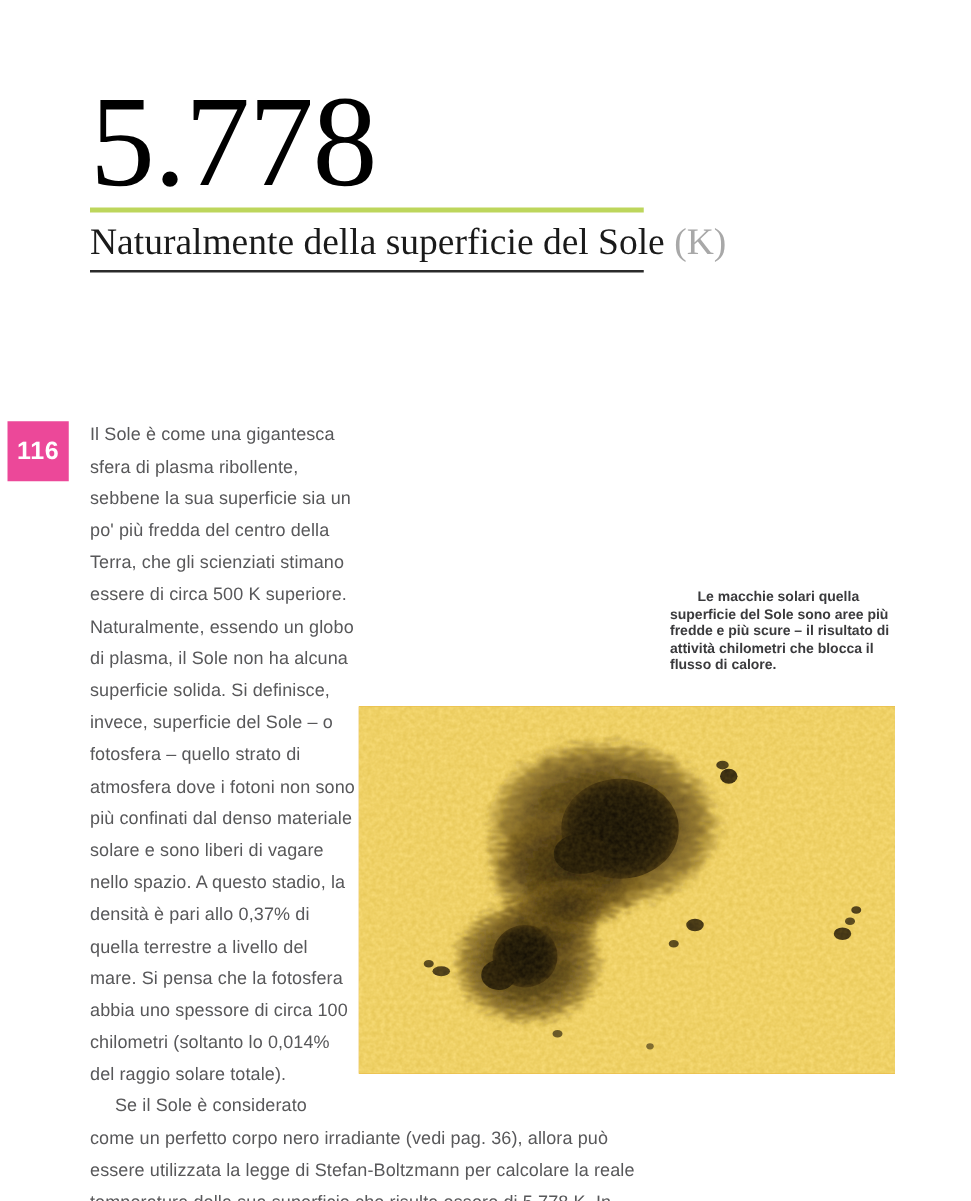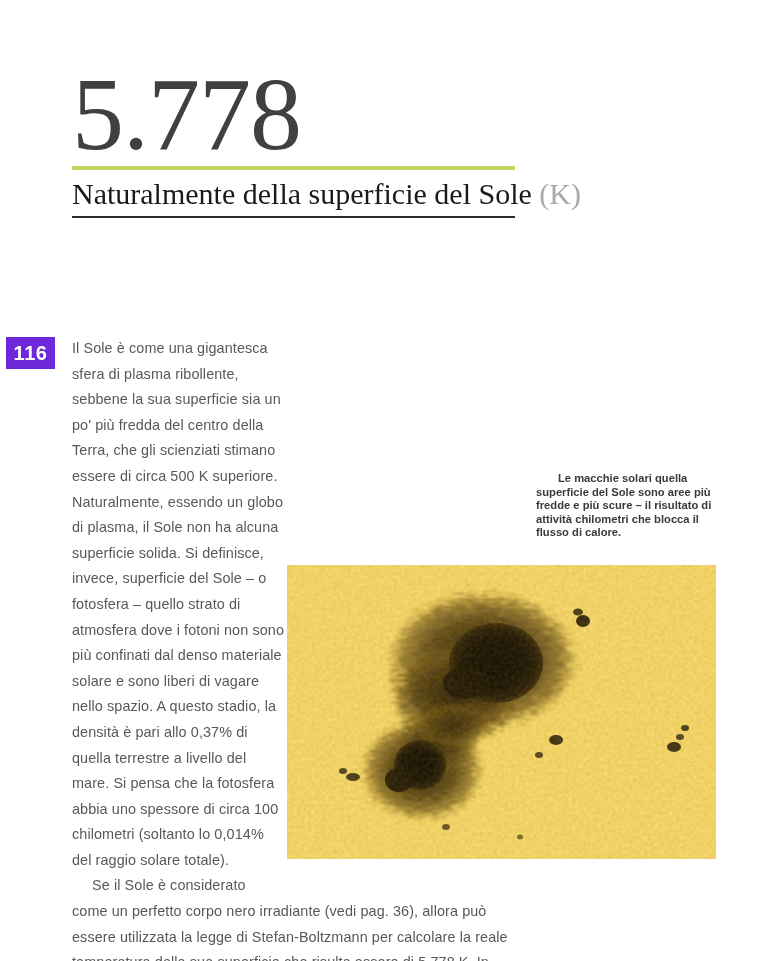--- a/index.html
+++ b/index.html
@@ -22,22 +22,22 @@
     inset: 0;
     background: #ffffff;
   }
 
   
   .page-badge {
     position: absolute;
     left: 6px;
     top: 337px;
     width: 49px;
-    height: 32px;
-    background: #6d28d9;
+    height: 48px;
+    background: #ec4899;
     color: #ffffff;
     font-family: "Liberation Sans", sans-serif;
     font-weight: bold;
     font-size: 20px;
     letter-spacing: 0.5px;
     display: flex;
     align-items: center;
     justify-content: center;
     line-height: 1;
   }
@@ -46,21 +46,21 @@
   .headline-block {
     position: absolute;
     left: 72px;
     top: 68px;
     width: 443px;
   }
   .big-number {
     font-family: "Liberation Serif", "DejaVu Serif", serif;
     font-size: 104px;
     line-height: 0.88;
-    color: #404040;
+    color: #000000;
     letter-spacing: -1px;
     margin: 0;
     padding: 0 0 4px 0;
     font-weight: normal;
   }
   .green-rule {
     height: 4px;
     background: #BDD65C;
     width: 100%;
     margin-top: 2px;

